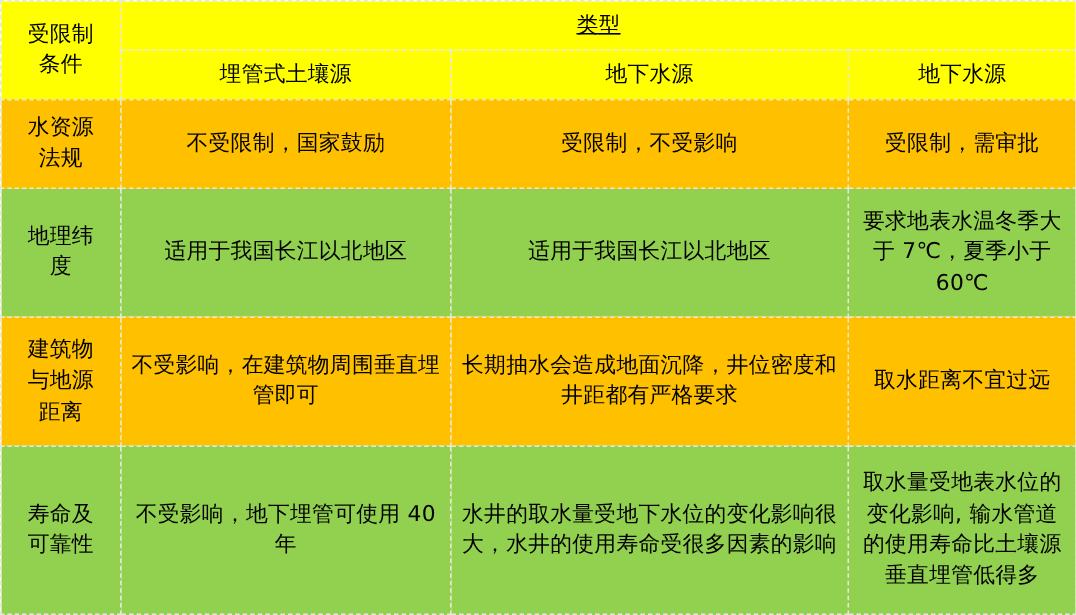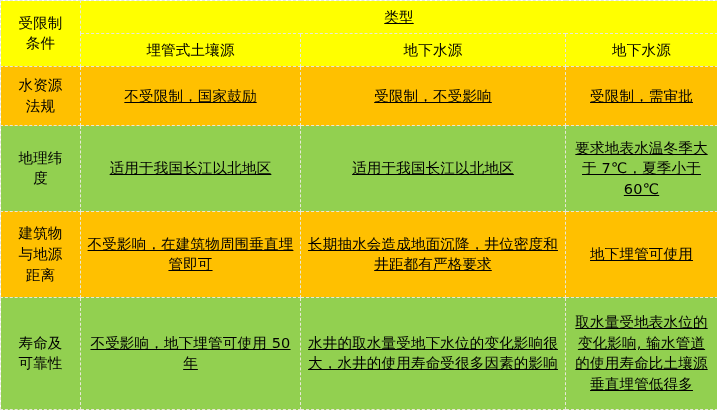--- a/index.html
+++ b/index.html
@@ -61,21 +61,20 @@
   
   tr.orange td { background: #ffc000; }
   tr.green  td { background: #92d050; }
 
   td.rowlabel {
     font-weight: bold;
     font-size: 15px;
   }
   td.body-cell {
     font-weight: bold;
-    text-decoration: underline;
   }
 </style>
 </head>
 <body>
 
 <div id="table-wrap">
   <table class="comparison">
     <colgroup>
       <col class="c1">
         <col class="c2">
@@ -119,27 +118,27 @@
       </tr>
 
       <tr class="orange">
         <td class="rowlabel">
           <div>建筑物</div>
           <div>与地源</div>
           <div>距离</div>
         </td>
         <td class="body-cell">不受影响，在建筑物周围垂直埋管即可</td>
         <td class="body-cell">长期抽水会造成地面沉降，井位密度和井距都有严格要求</td>
-        <td class="body-cell">地下埋管可使用</td>
+        <td class="body-cell">取水距离不宜过远</td>
       </tr>
 
       <tr class="green">
         <td class="rowlabel">
           <div>寿命及</div>
           <div>可靠性</div>
         </td>
-        <td class="body-cell">不受影响，地下埋管可使用 50 年</td>
+        <td class="body-cell">不受影响，地下埋管可使用 40 年</td>
         <td class="body-cell">水井的取水量受地下水位的变化影响很大，水井的使用寿命受很多因素的影响</td>
         <td class="body-cell">取水量受地表水位的变化影响, 输水管道的使用寿命比土壤源垂直埋管低得多</td>
       </tr>
     </tbody>
   </table>
 </div>
 
 </body></html>

